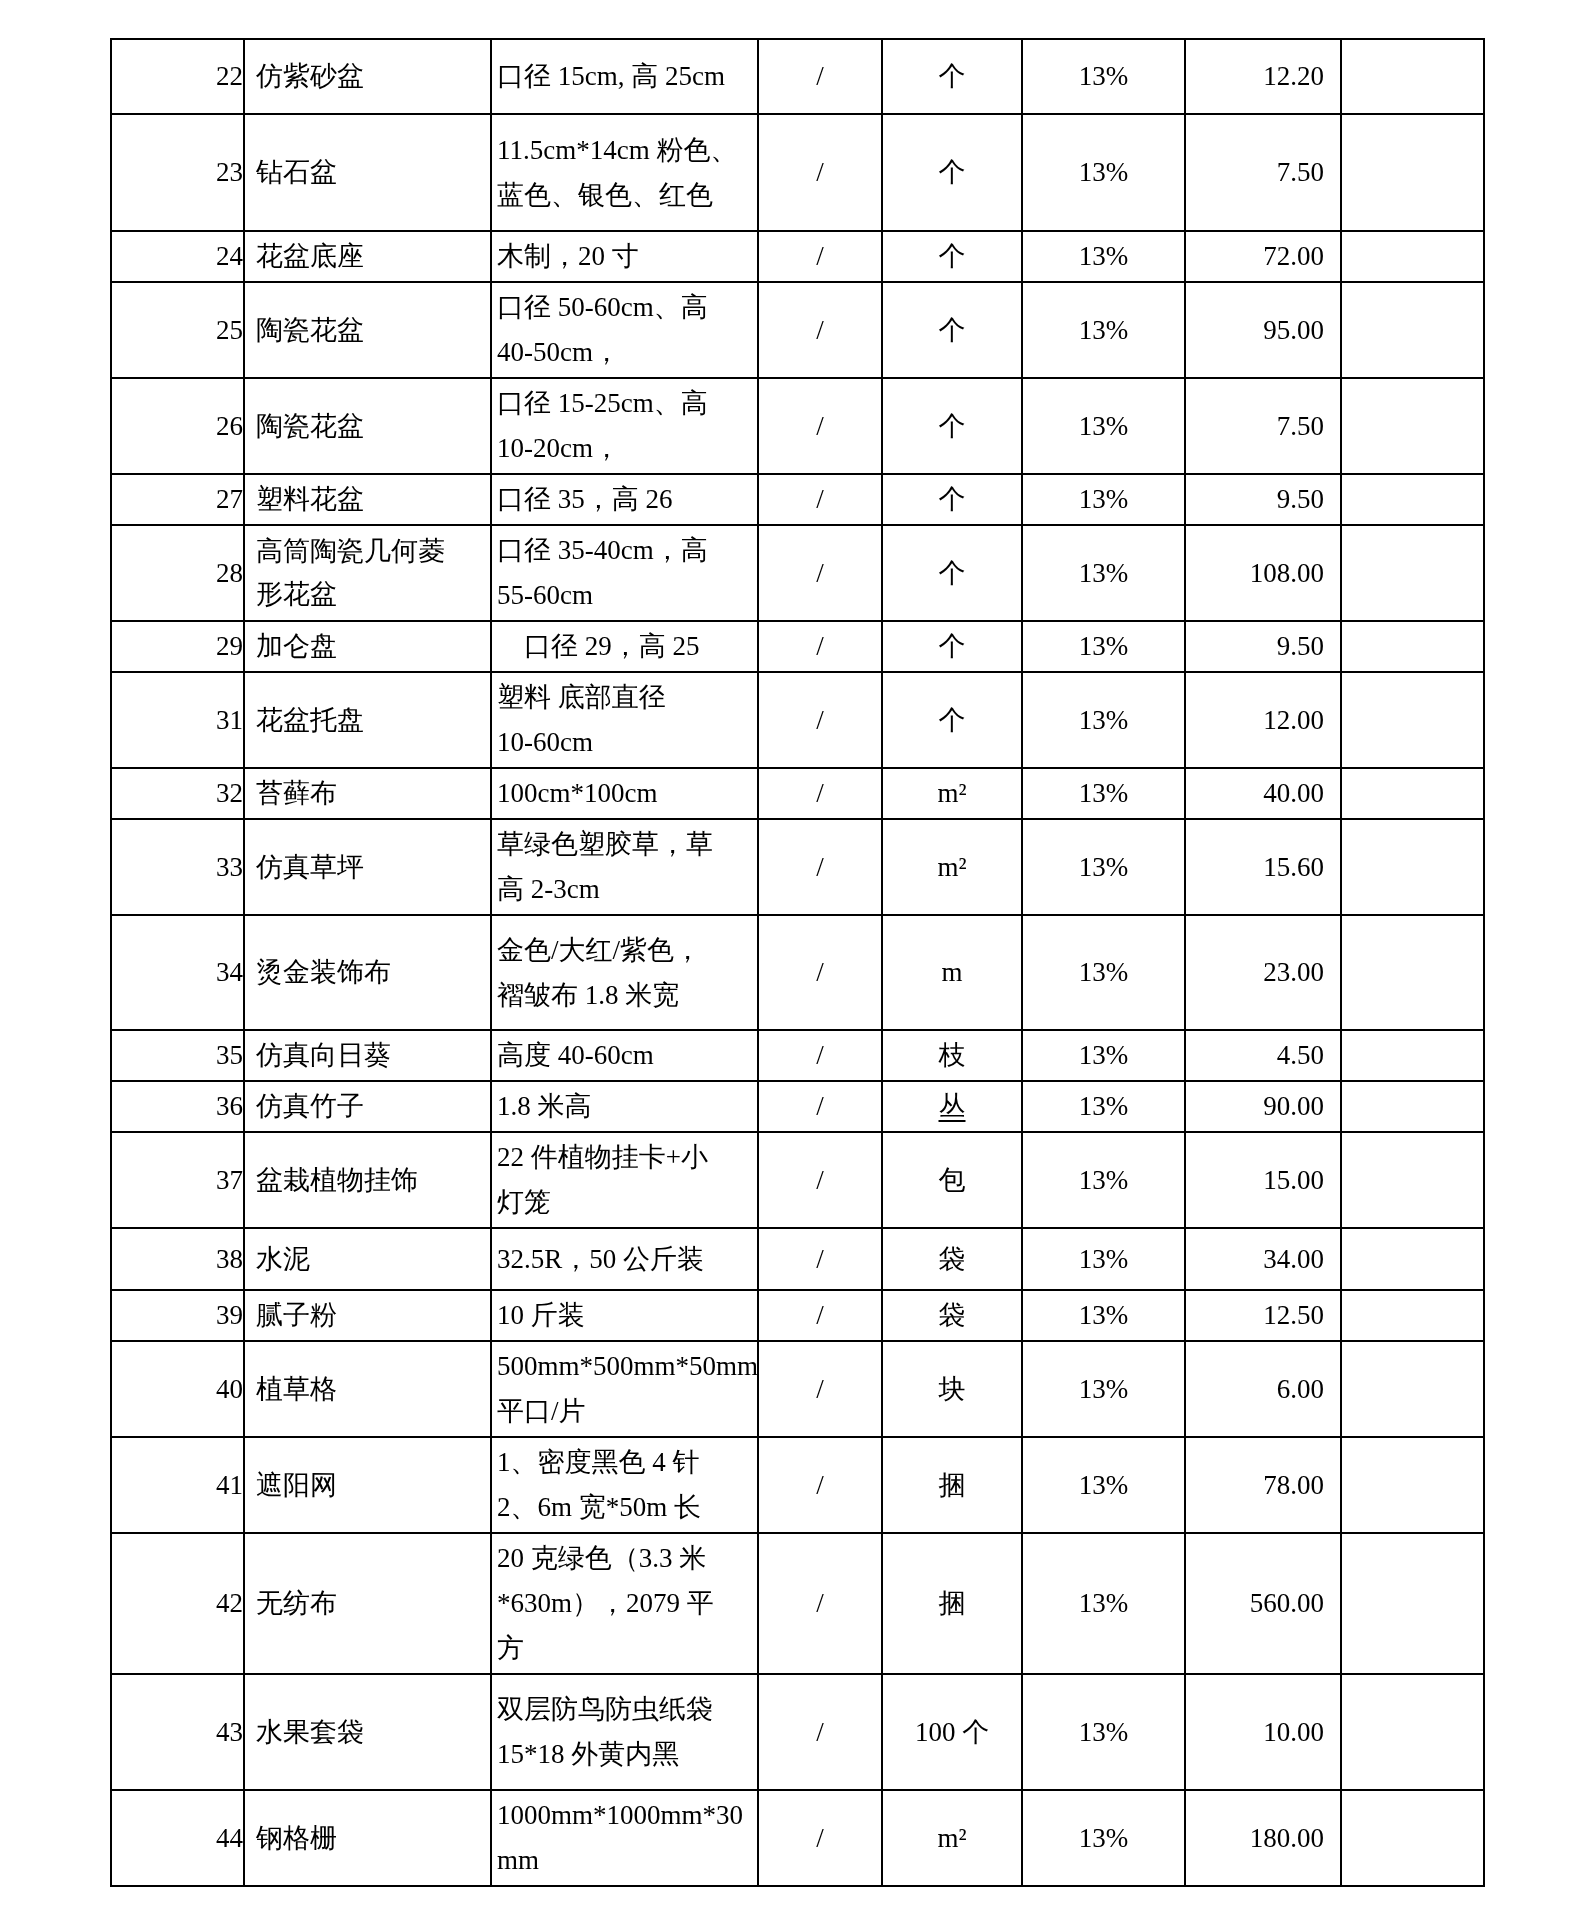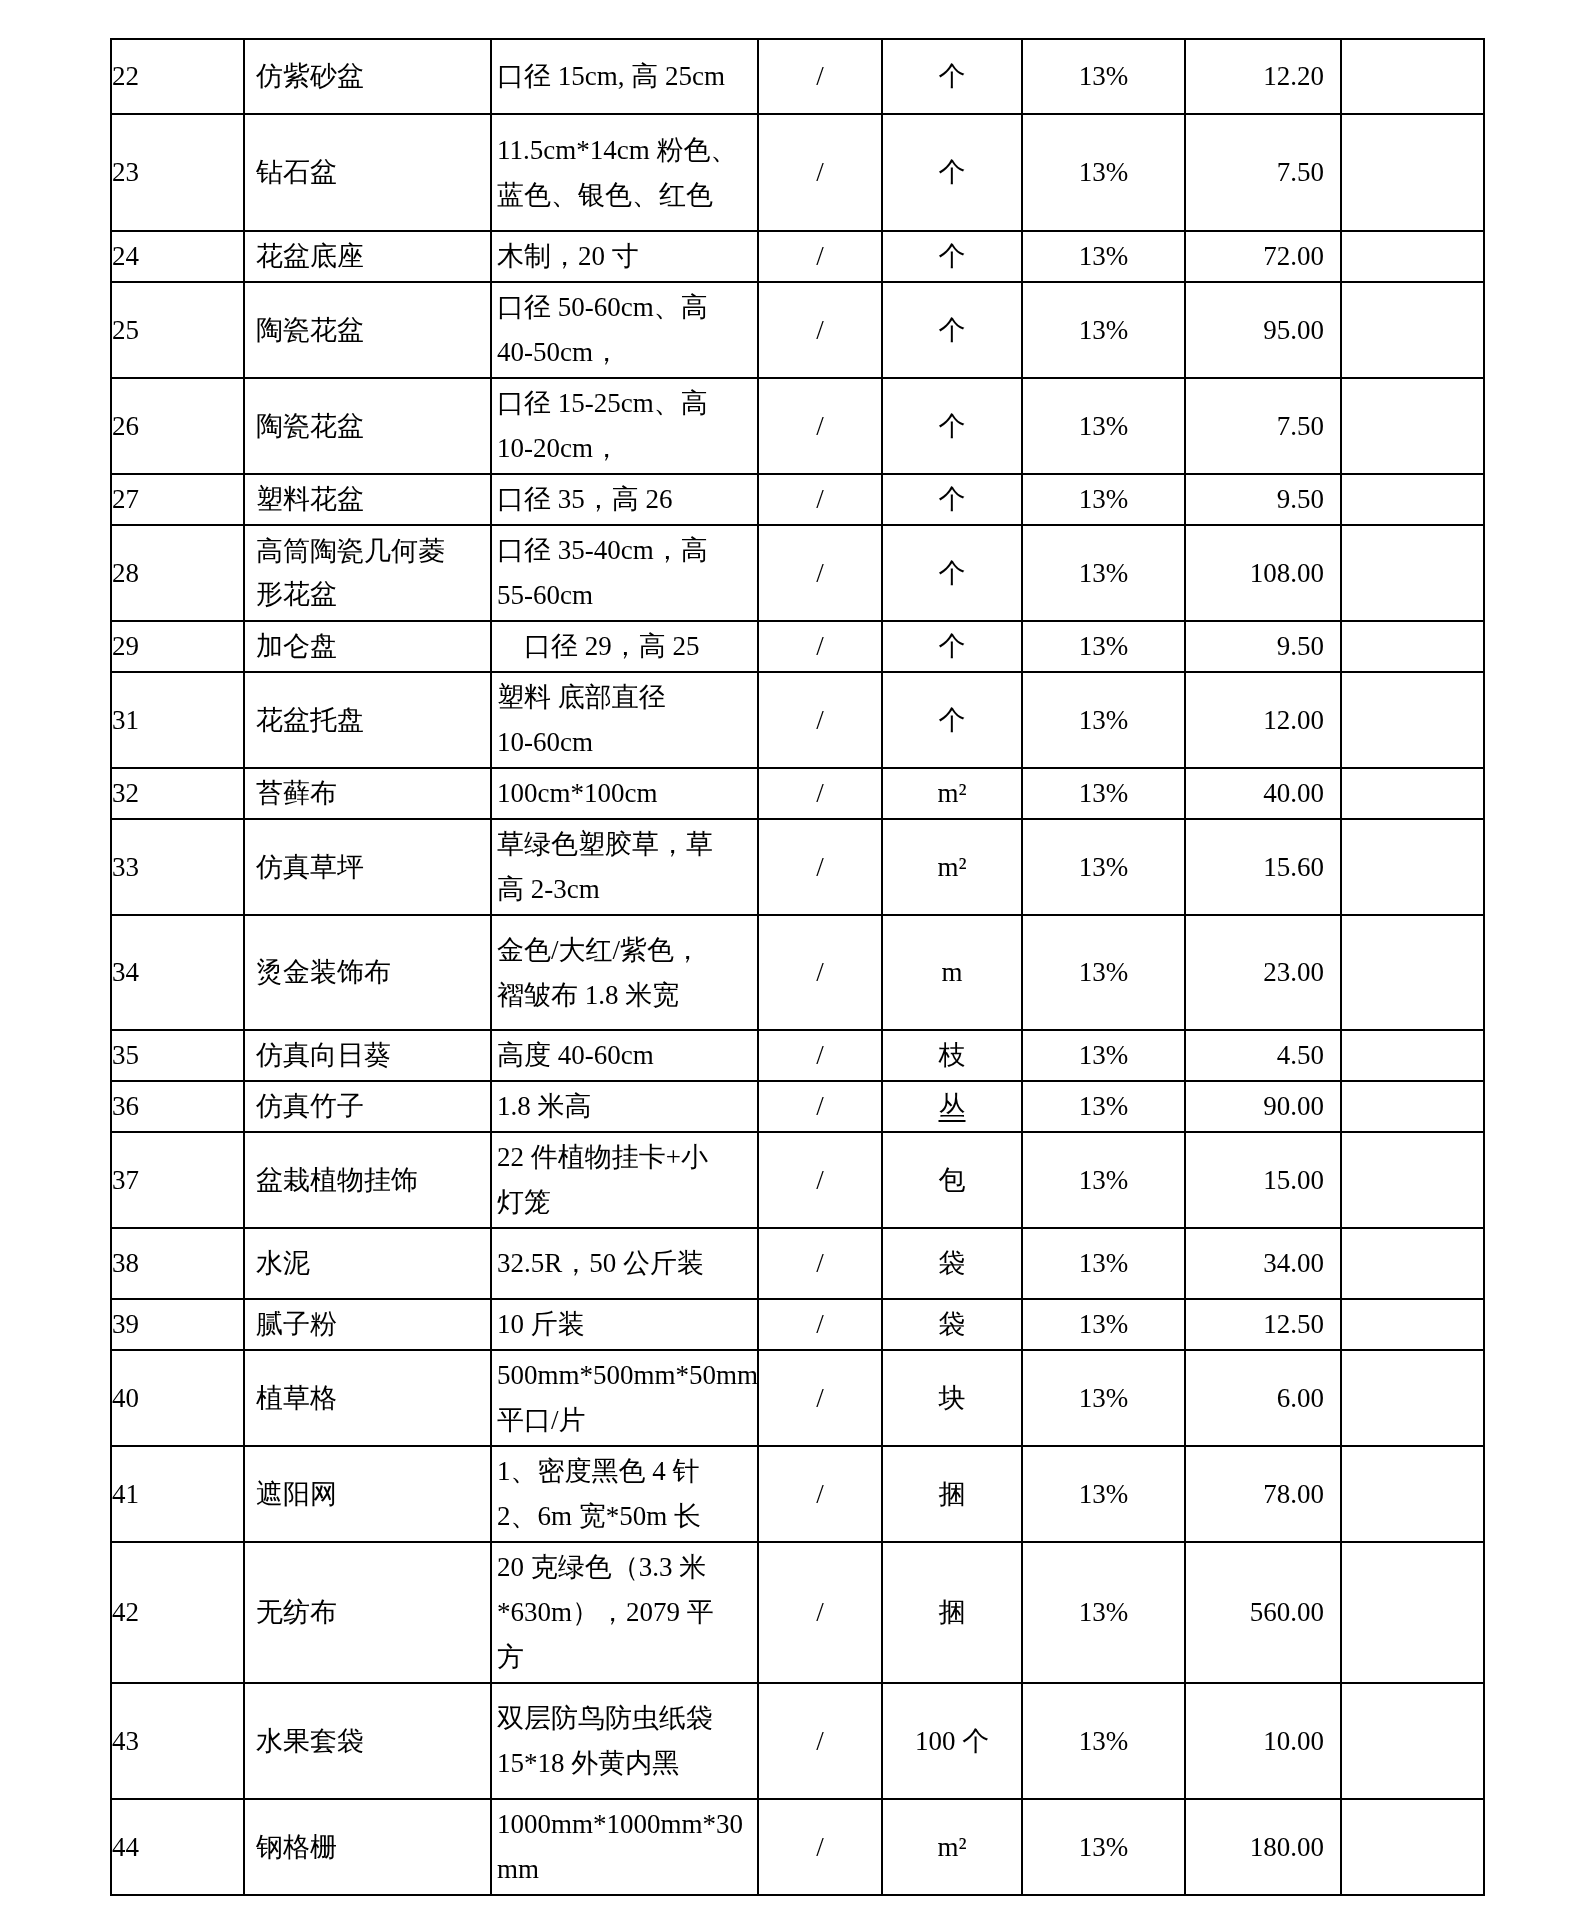--- a/index.html
+++ b/index.html
@@ -16,21 +16,21 @@
   }
   td {
     border:2px solid var(--line);
     vertical-align:middle;
     font-size:27px;
     line-height:43px;
     color:var(--ink);
     overflow:hidden;
     padding:0;
   }
-  td.c-no    { text-align:left; }
+  td.c-no    { text-align:right; }
   td.c-name  { text-align:left; padding:2px 20px 2px 11px; white-space:pre-wrap; }
   td.c-spec  { text-align:left; padding:2px 6px 2px 5px;  white-space:pre-wrap; line-height:45px; }
   td.c-slash { text-align:center; }
   td.c-unit  { text-align:center; }
   td.c-tax   { text-align:center; }
   td.c-price { text-align:right; padding-right:16px; }
   td.c-note  { }
   td.u-underline { text-decoration:underline; text-underline-offset:5px; }
 </style>
 </head>
@@ -201,21 +201,21 @@
           <td class="c-no">37</td>
           <td class="c-name">盆栽植物挂饰</td>
           <td class="c-spec">22 件植物挂卡+小
 灯笼</td>
           <td class="c-slash">/</td>
           <td class="c-unit">包</td>
           <td class="c-tax">13%</td>
           <td class="c-price">15.00</td>
           <td class="c-note"></td>
         </tr>
-        <tr style="height: 71px;">
+        <tr style="height: 62px;">
           <td class="c-no">38</td>
           <td class="c-name">水泥</td>
           <td class="c-spec">32.5R，50 公斤装</td>
           <td class="c-slash">/</td>
           <td class="c-unit">袋</td>
           <td class="c-tax">13%</td>
           <td class="c-price">34.00</td>
           <td class="c-note"></td>
         </tr>
         <tr style="height: 44px;">

